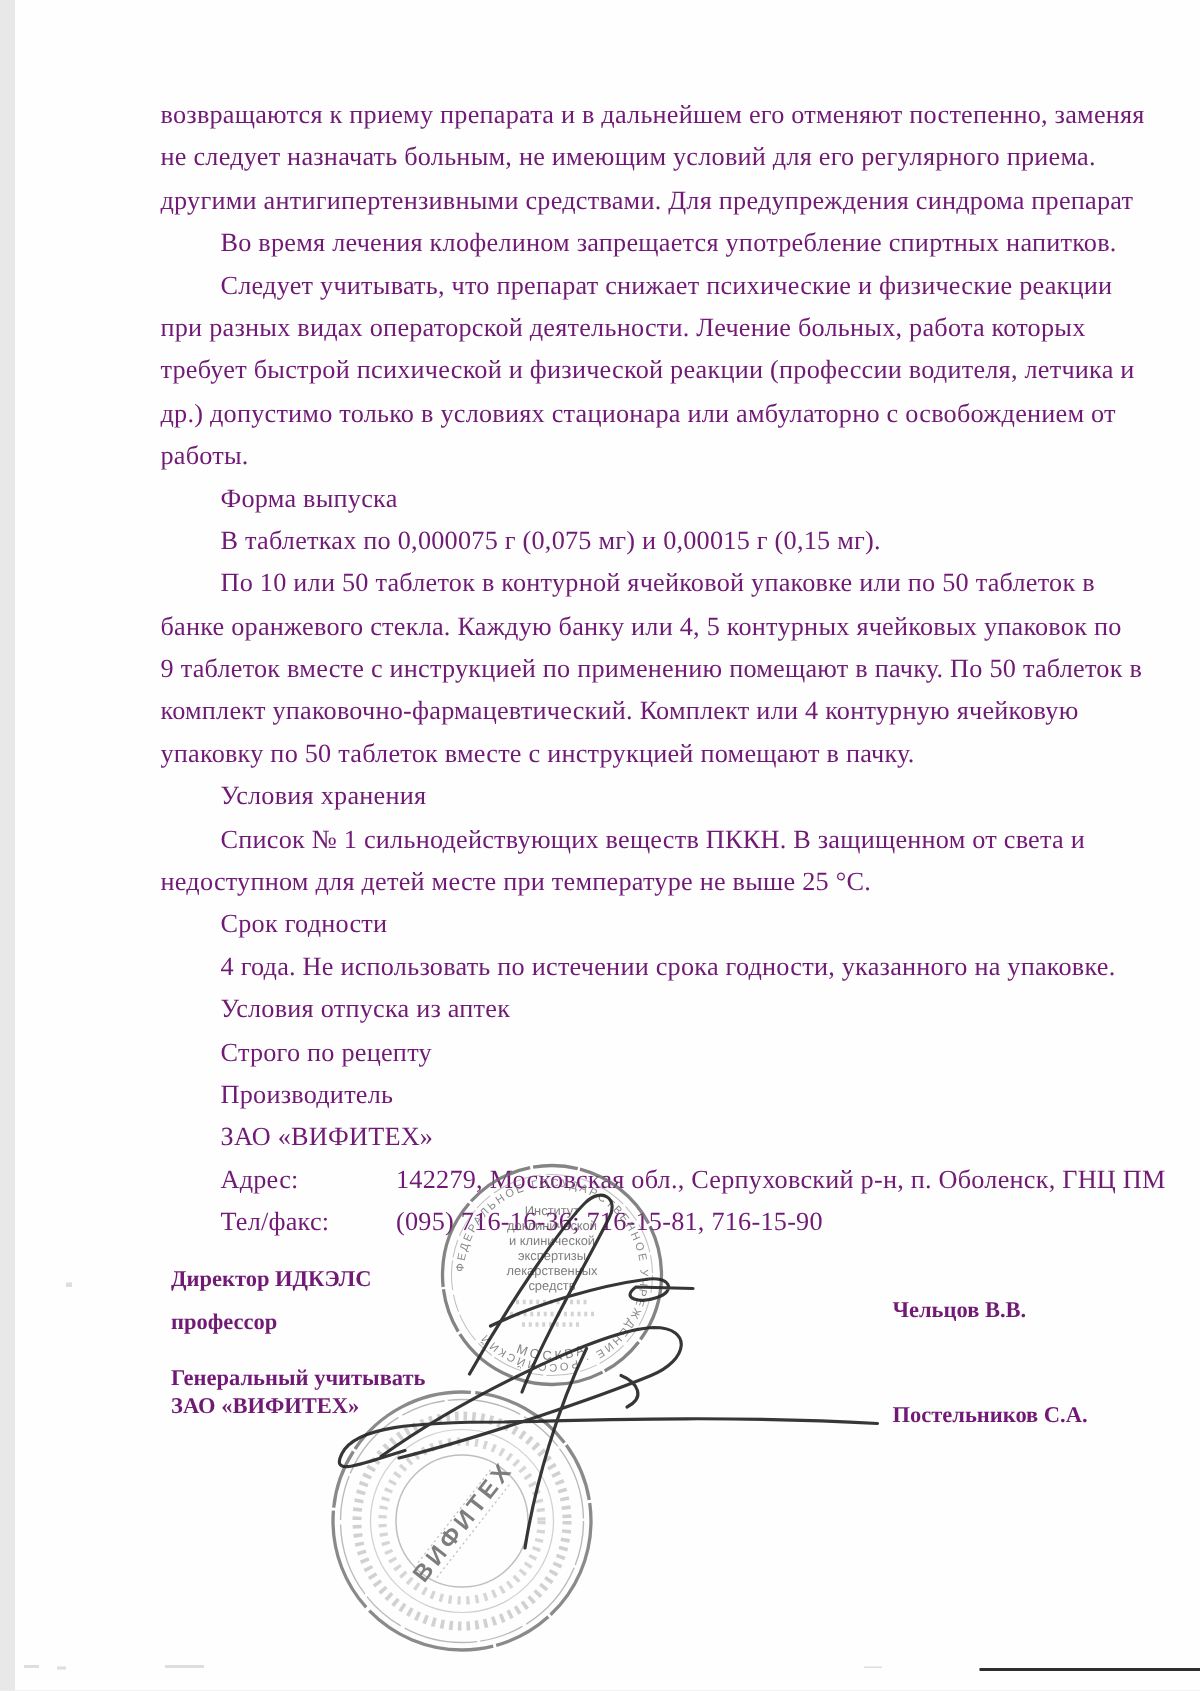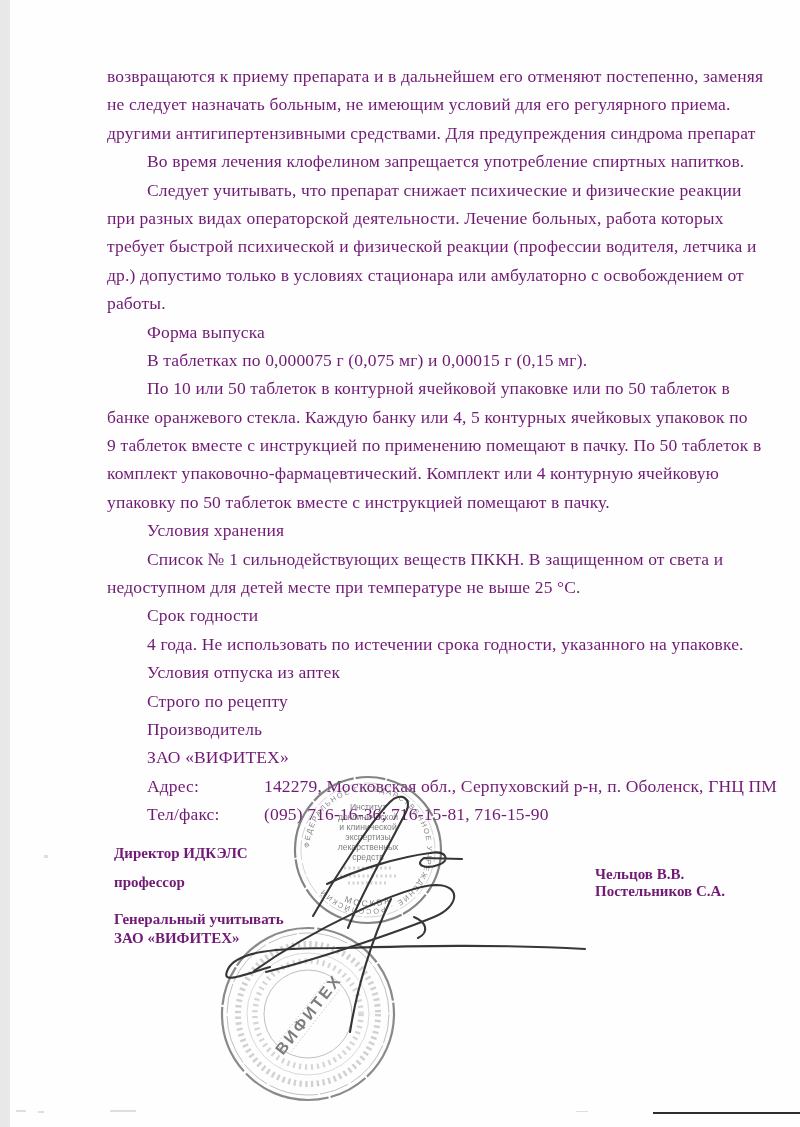--- a/index.html
+++ b/index.html
@@ -83,21 +83,21 @@
       <span class="addr-gap"></span>
       <span>(095) 716-16-36; 716-15-81, 716-15-90</span>
     </div>
   </div>
 
   <div class="sig" style="left:104px;top:845px;">Директор ИДКЭЛС</div>
   <div class="sig" style="left:104px;top:874px;">профессор</div>
   <div class="sig" style="left:585px;top:866px;">Чельцов В.В.</div>
   <div class="sig" style="left:104px;top:911px;">Генеральный учитывать</div>
   <div class="sig" style="left:104px;top:930px;">ЗАО «ВИФИТЕХ»</div>
-  <div class="sig" style="left:585px;top:883px;">Постельников С.А.</div>
+  <div class="sig" style="left:585px;top:936px;">Постельников С.А.</div>
 
   <svg class="stamp" style="left:278px;top:770px;" width="160" height="160" viewBox="0 0 160 160" opacity="0.82">
     <g fill="none" stroke="#6a6a6a">
       <circle cx="80" cy="80" r="73" stroke-width="2.2" stroke-dasharray="46 2 30 1.5 60 2"></circle>
       <circle cx="80" cy="80" r="67" stroke-width="0.7" opacity="0.5" stroke-dasharray="12 3 20 2"></circle>
     </g>
     <defs>
       <path id="arcTop" d="M 80 80 m -59 0 a 59 59 0 1 1 118 0 a 59 59 0 1 1 -118 0"></path>
       <path id="arcSmile" d="M 44 124 a 58 58 0 0 0 72 0"></path>
     </defs>

